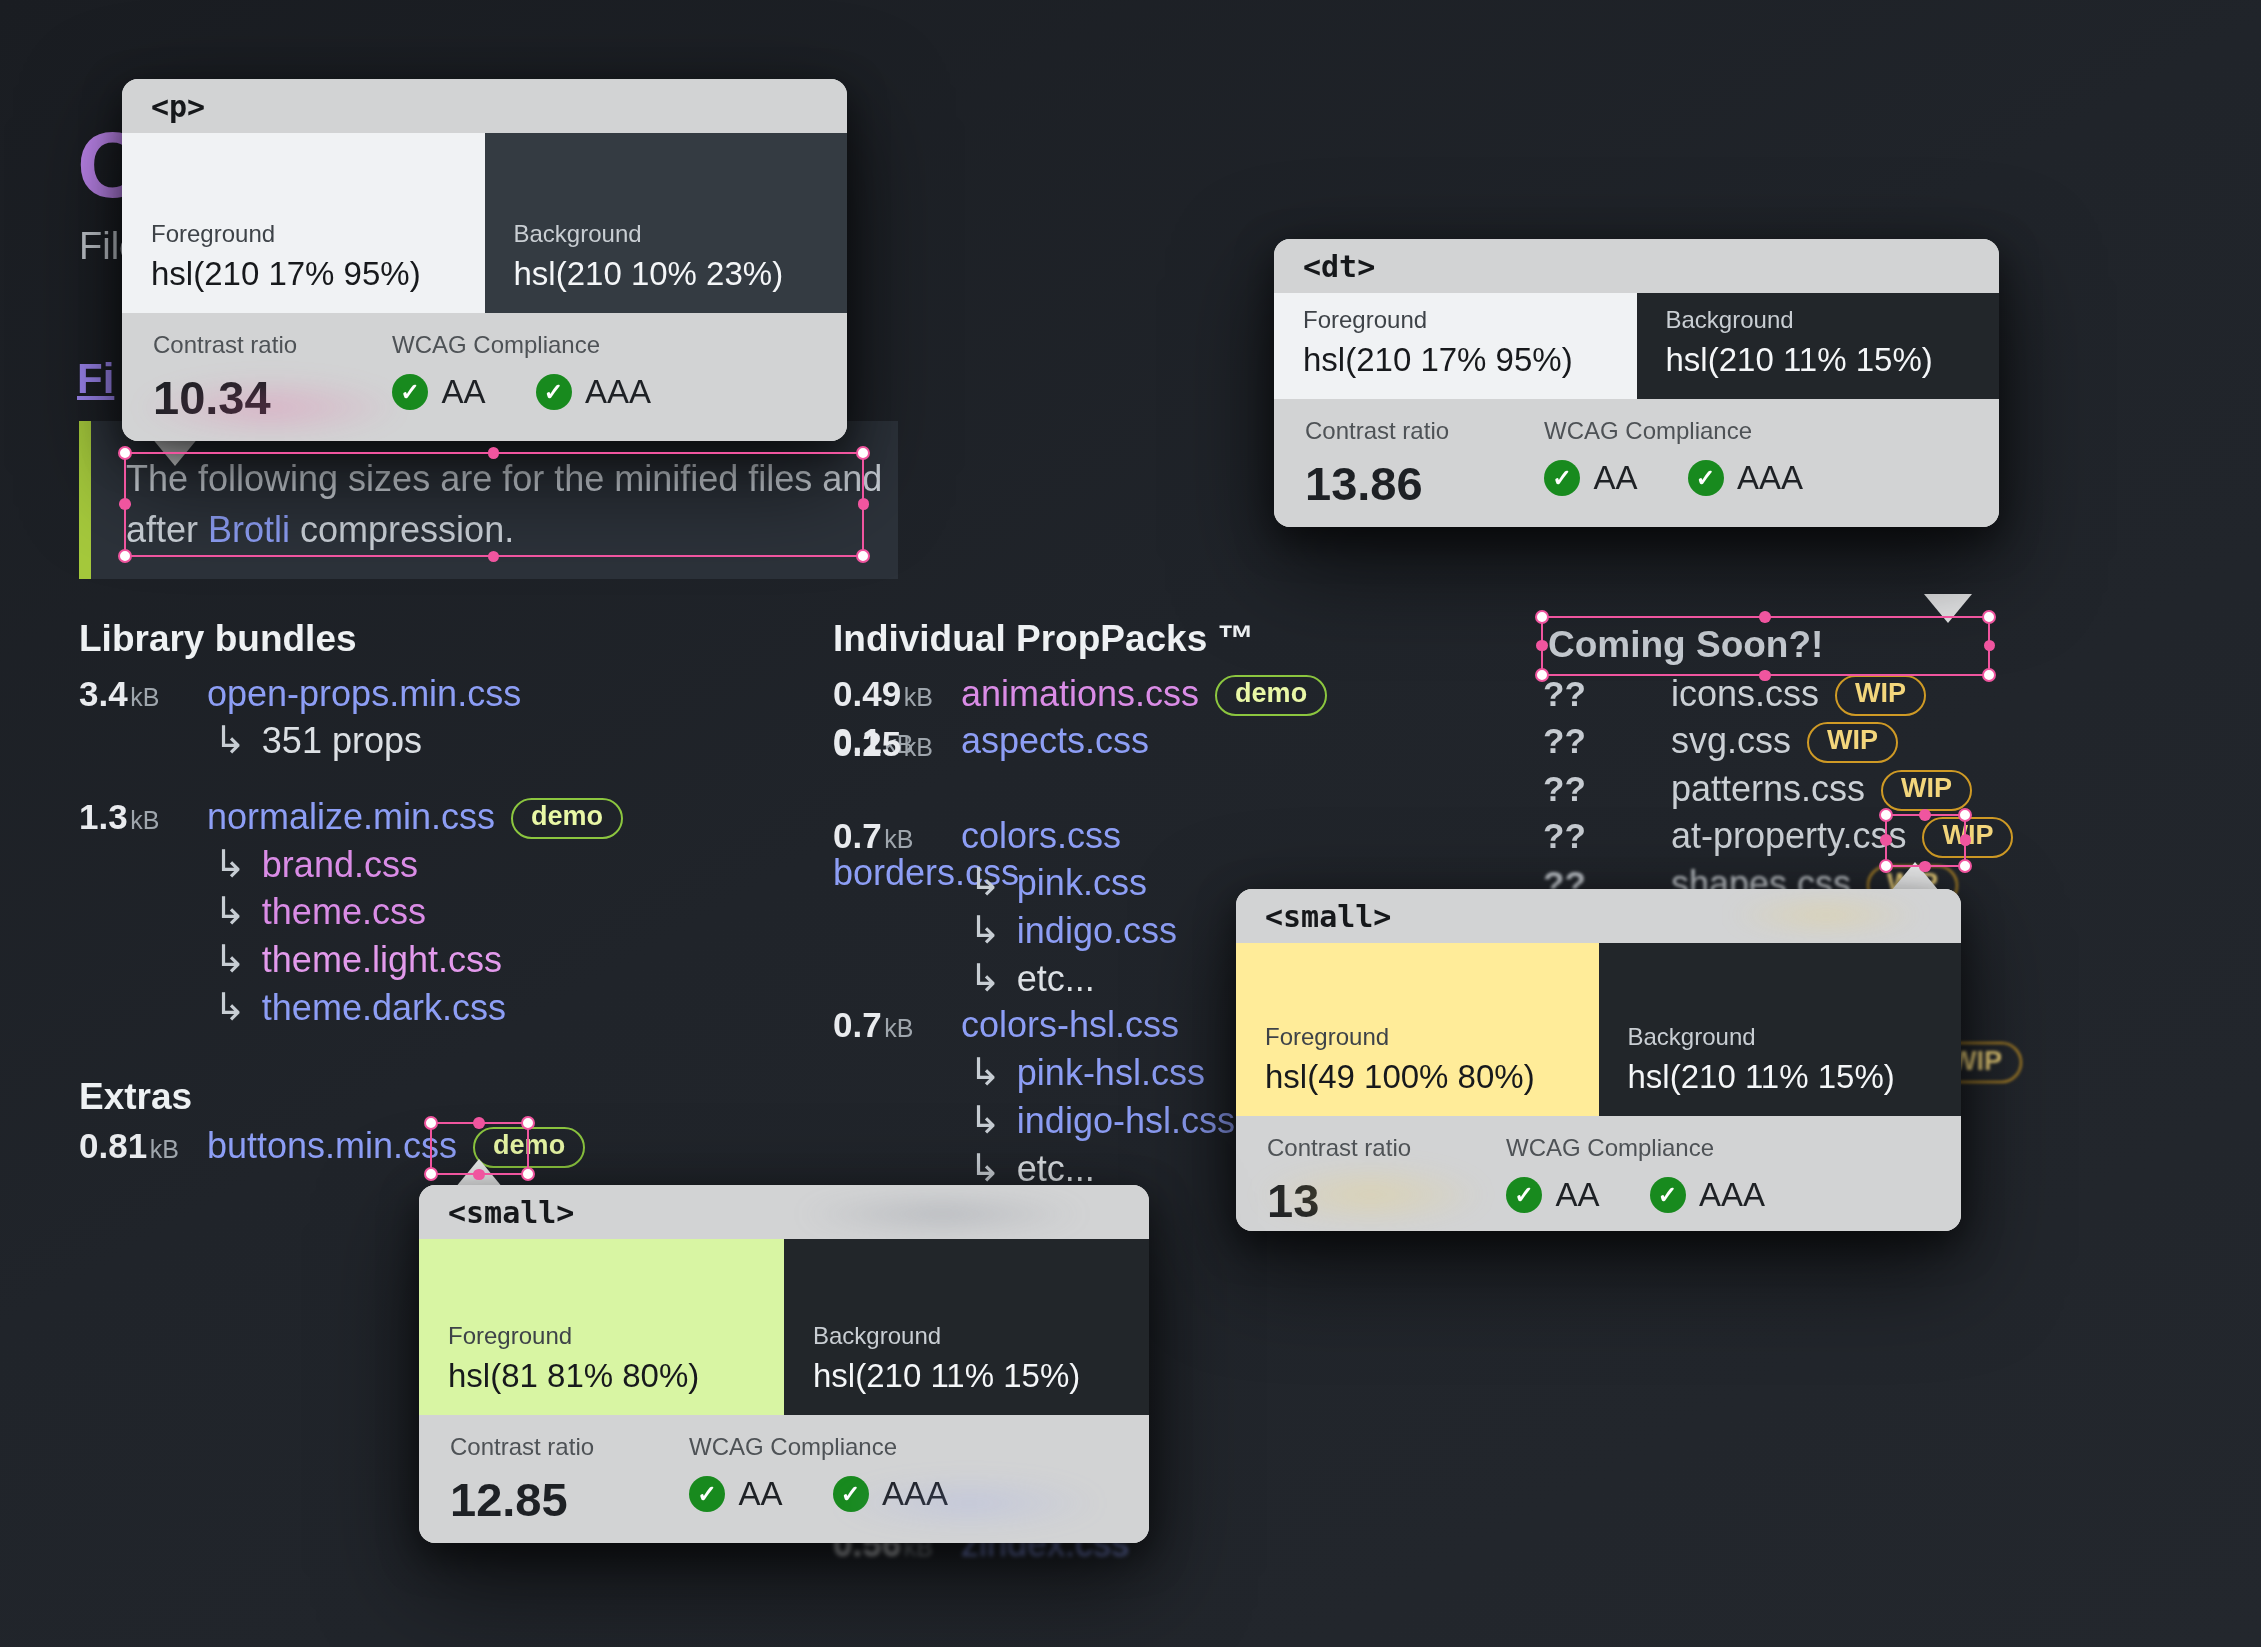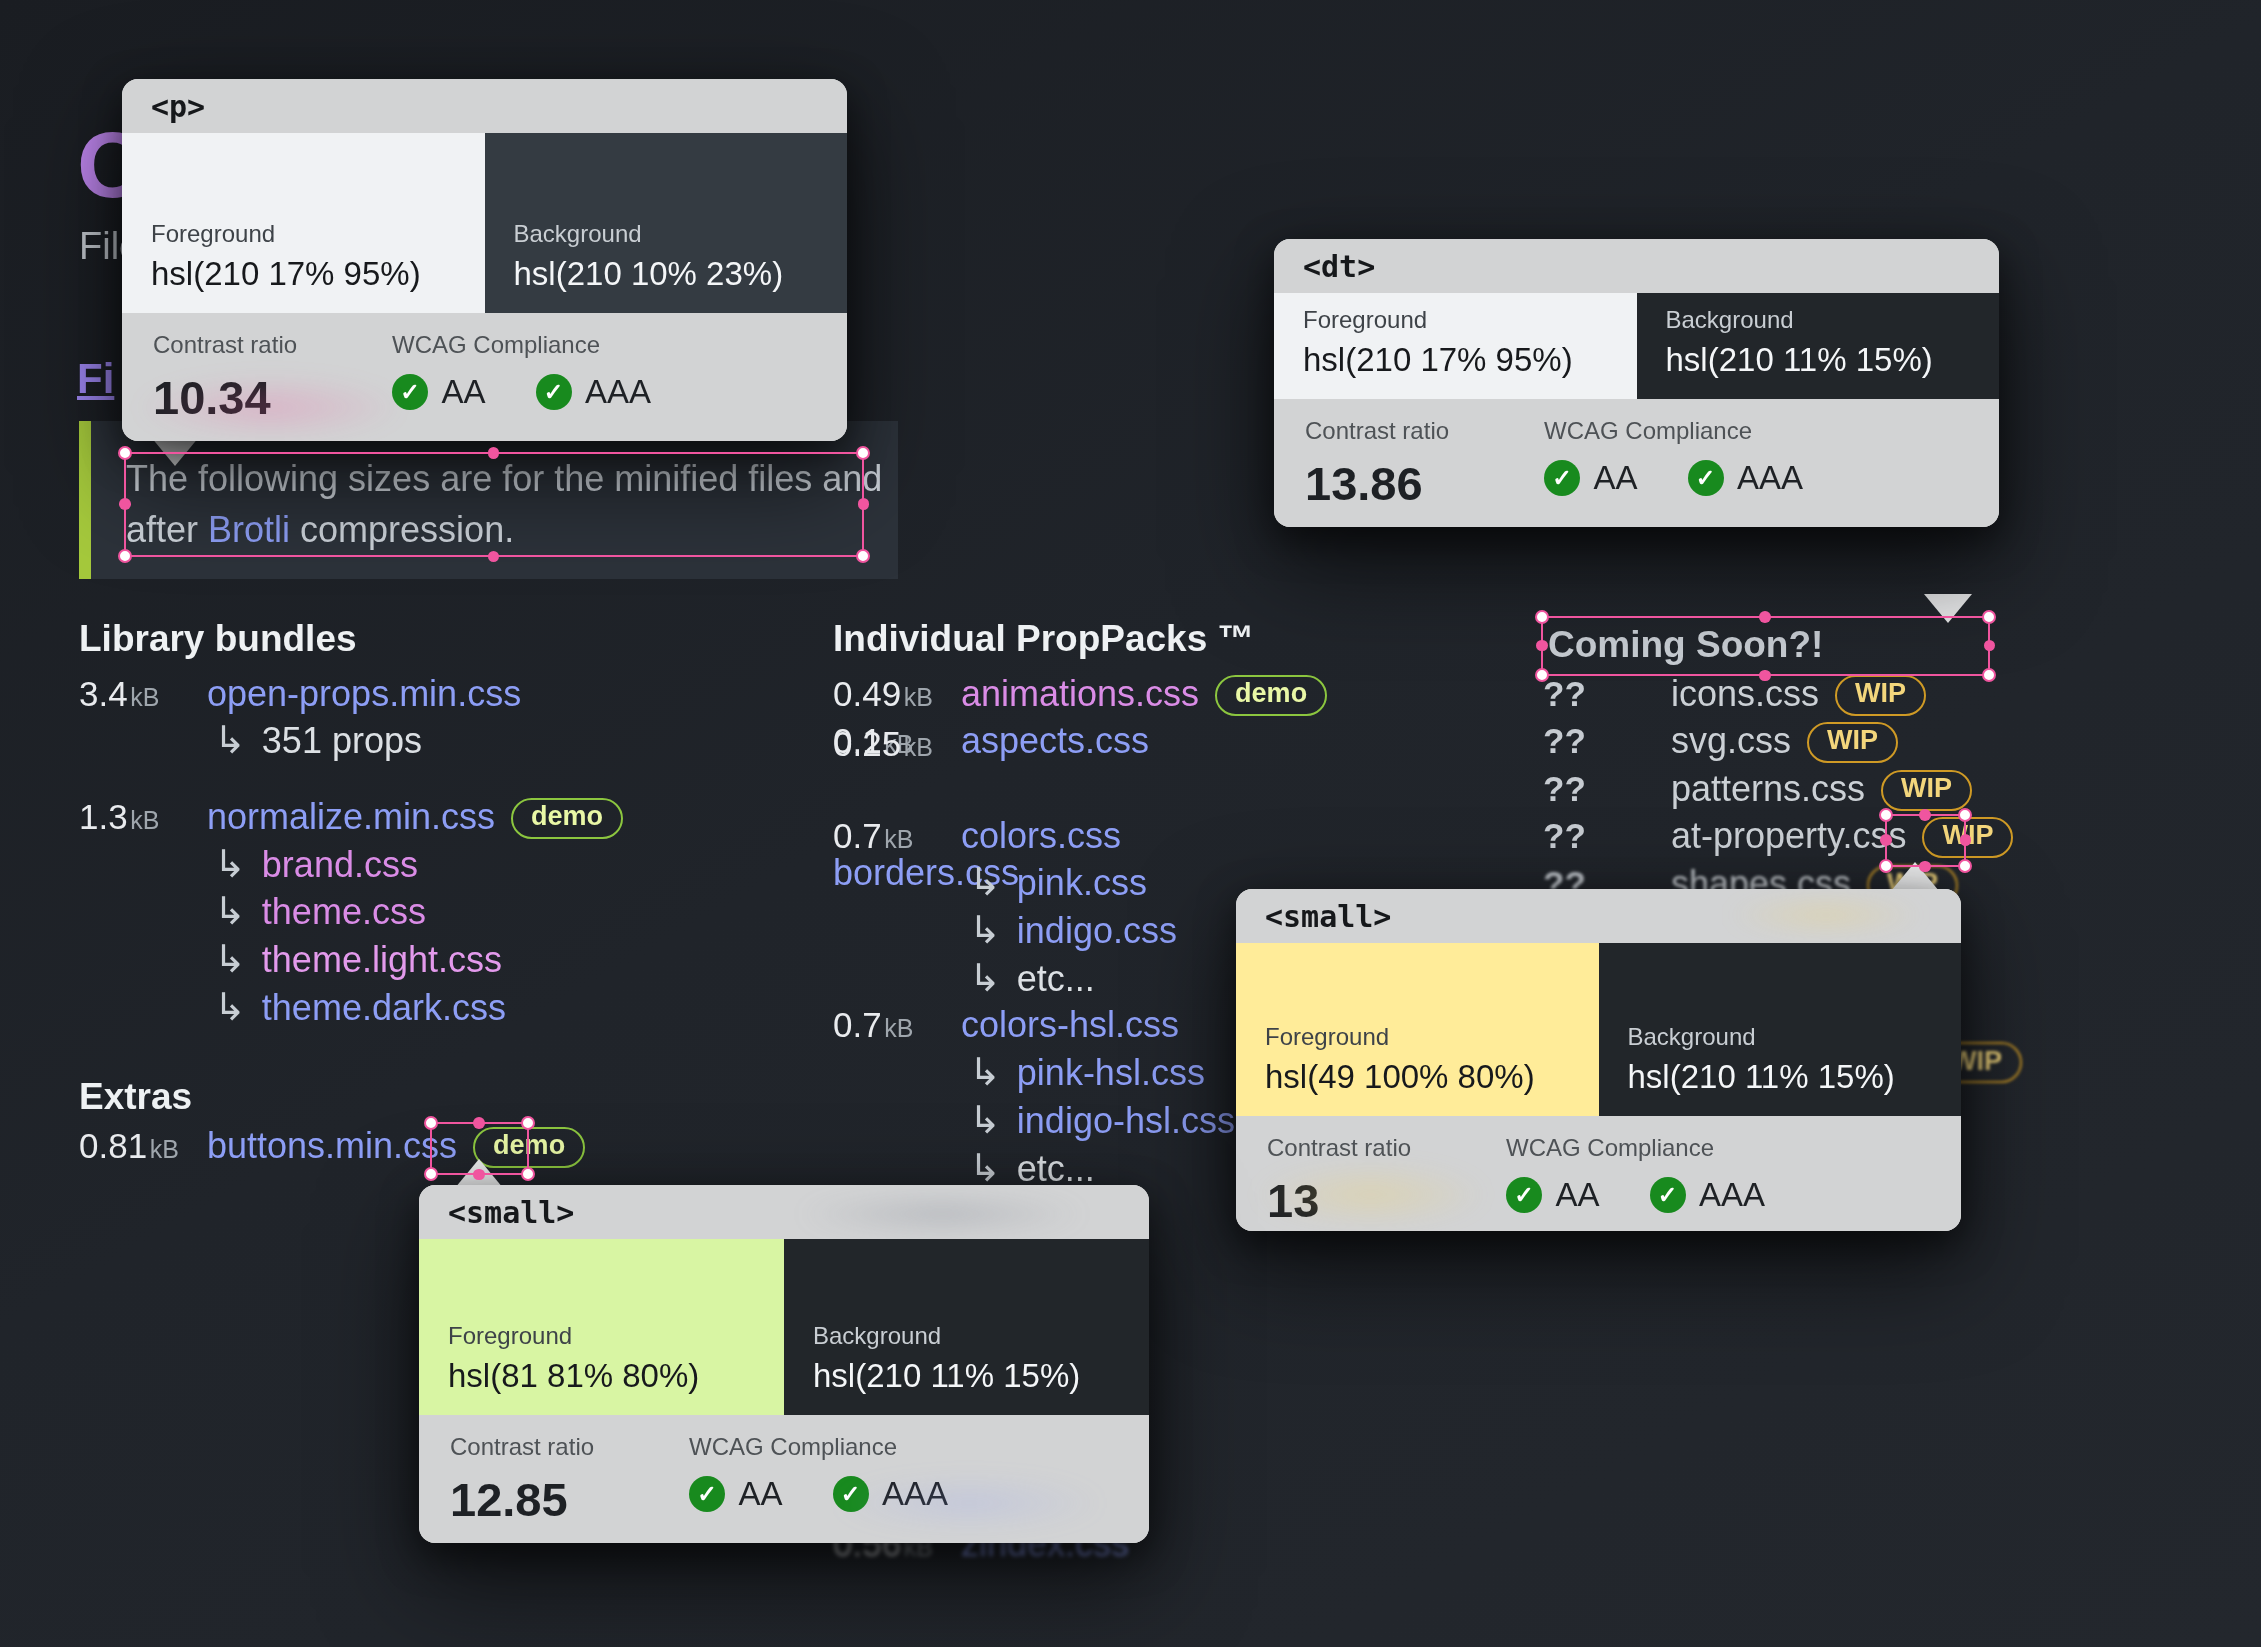--- a/index.html
+++ b/index.html
@@ -11,21 +11,21 @@
   .hero-letter{font-size:92px;font-weight:800;color:var(--hero-violet);line-height:1;}
   .file-label{font-size:38px;color:#C3C8CE;}
   .heading-partial{font-size:42px;font-weight:800;color:var(--heading-indigo);line-height:1;text-decoration:underline;}
   .quote{background:var(--panel-bg);}
   .quote-bar{position:absolute;left:0;top:0;bottom:0;width:11.7px;background:var(--accent-bar);}
   .quote-text{position:absolute;left:47px;top:32px;font-size:36px;line-height:51px;color:#CCD2D9;}
   .col-title{font-size:37px;font-weight:800;color:#EEF1F3;line-height:1.1;}
   .coming-title{font-size:37px;font-weight:800;color:#C6CBD1;line-height:1.1;}
   .row{position:absolute;display:flex;align-items:baseline;white-space:nowrap;height:43px;}
   .size{display:inline-block;width:128px;flex:0 0 128px;}
-  .size b{font-size:35px;font-weight:400;color:#E9EBEE;}
+  .size b{font-size:35px;font-weight:700;color:#E9EBEE;}
   .size i{font-style:normal;font-size:25px;color:#9FA6AD;margin-left:2.7px;}
   .qq{font-size:35px;font-weight:800;color:#C6CBD1;}
   a.link{text-decoration:none;font-size:36px;cursor:pointer;}
   [data-tone="blue"]{color:var(--link-blue);}
   [data-tone="pink"]{color:var(--link-pink);}
   [data-tone="pink2"]{color:var(--link-pink-light);text-align:right;}
   [data-tone="plain"]{color:#DCE0E4;}
   [data-tone="gray"]{color:#CBD0D5;}
   .subrow{position:absolute;display:flex;align-items:baseline;white-space:nowrap;}
   .arrow{font-size:38px;color:#C7CDD3;margin-right:16px;}

